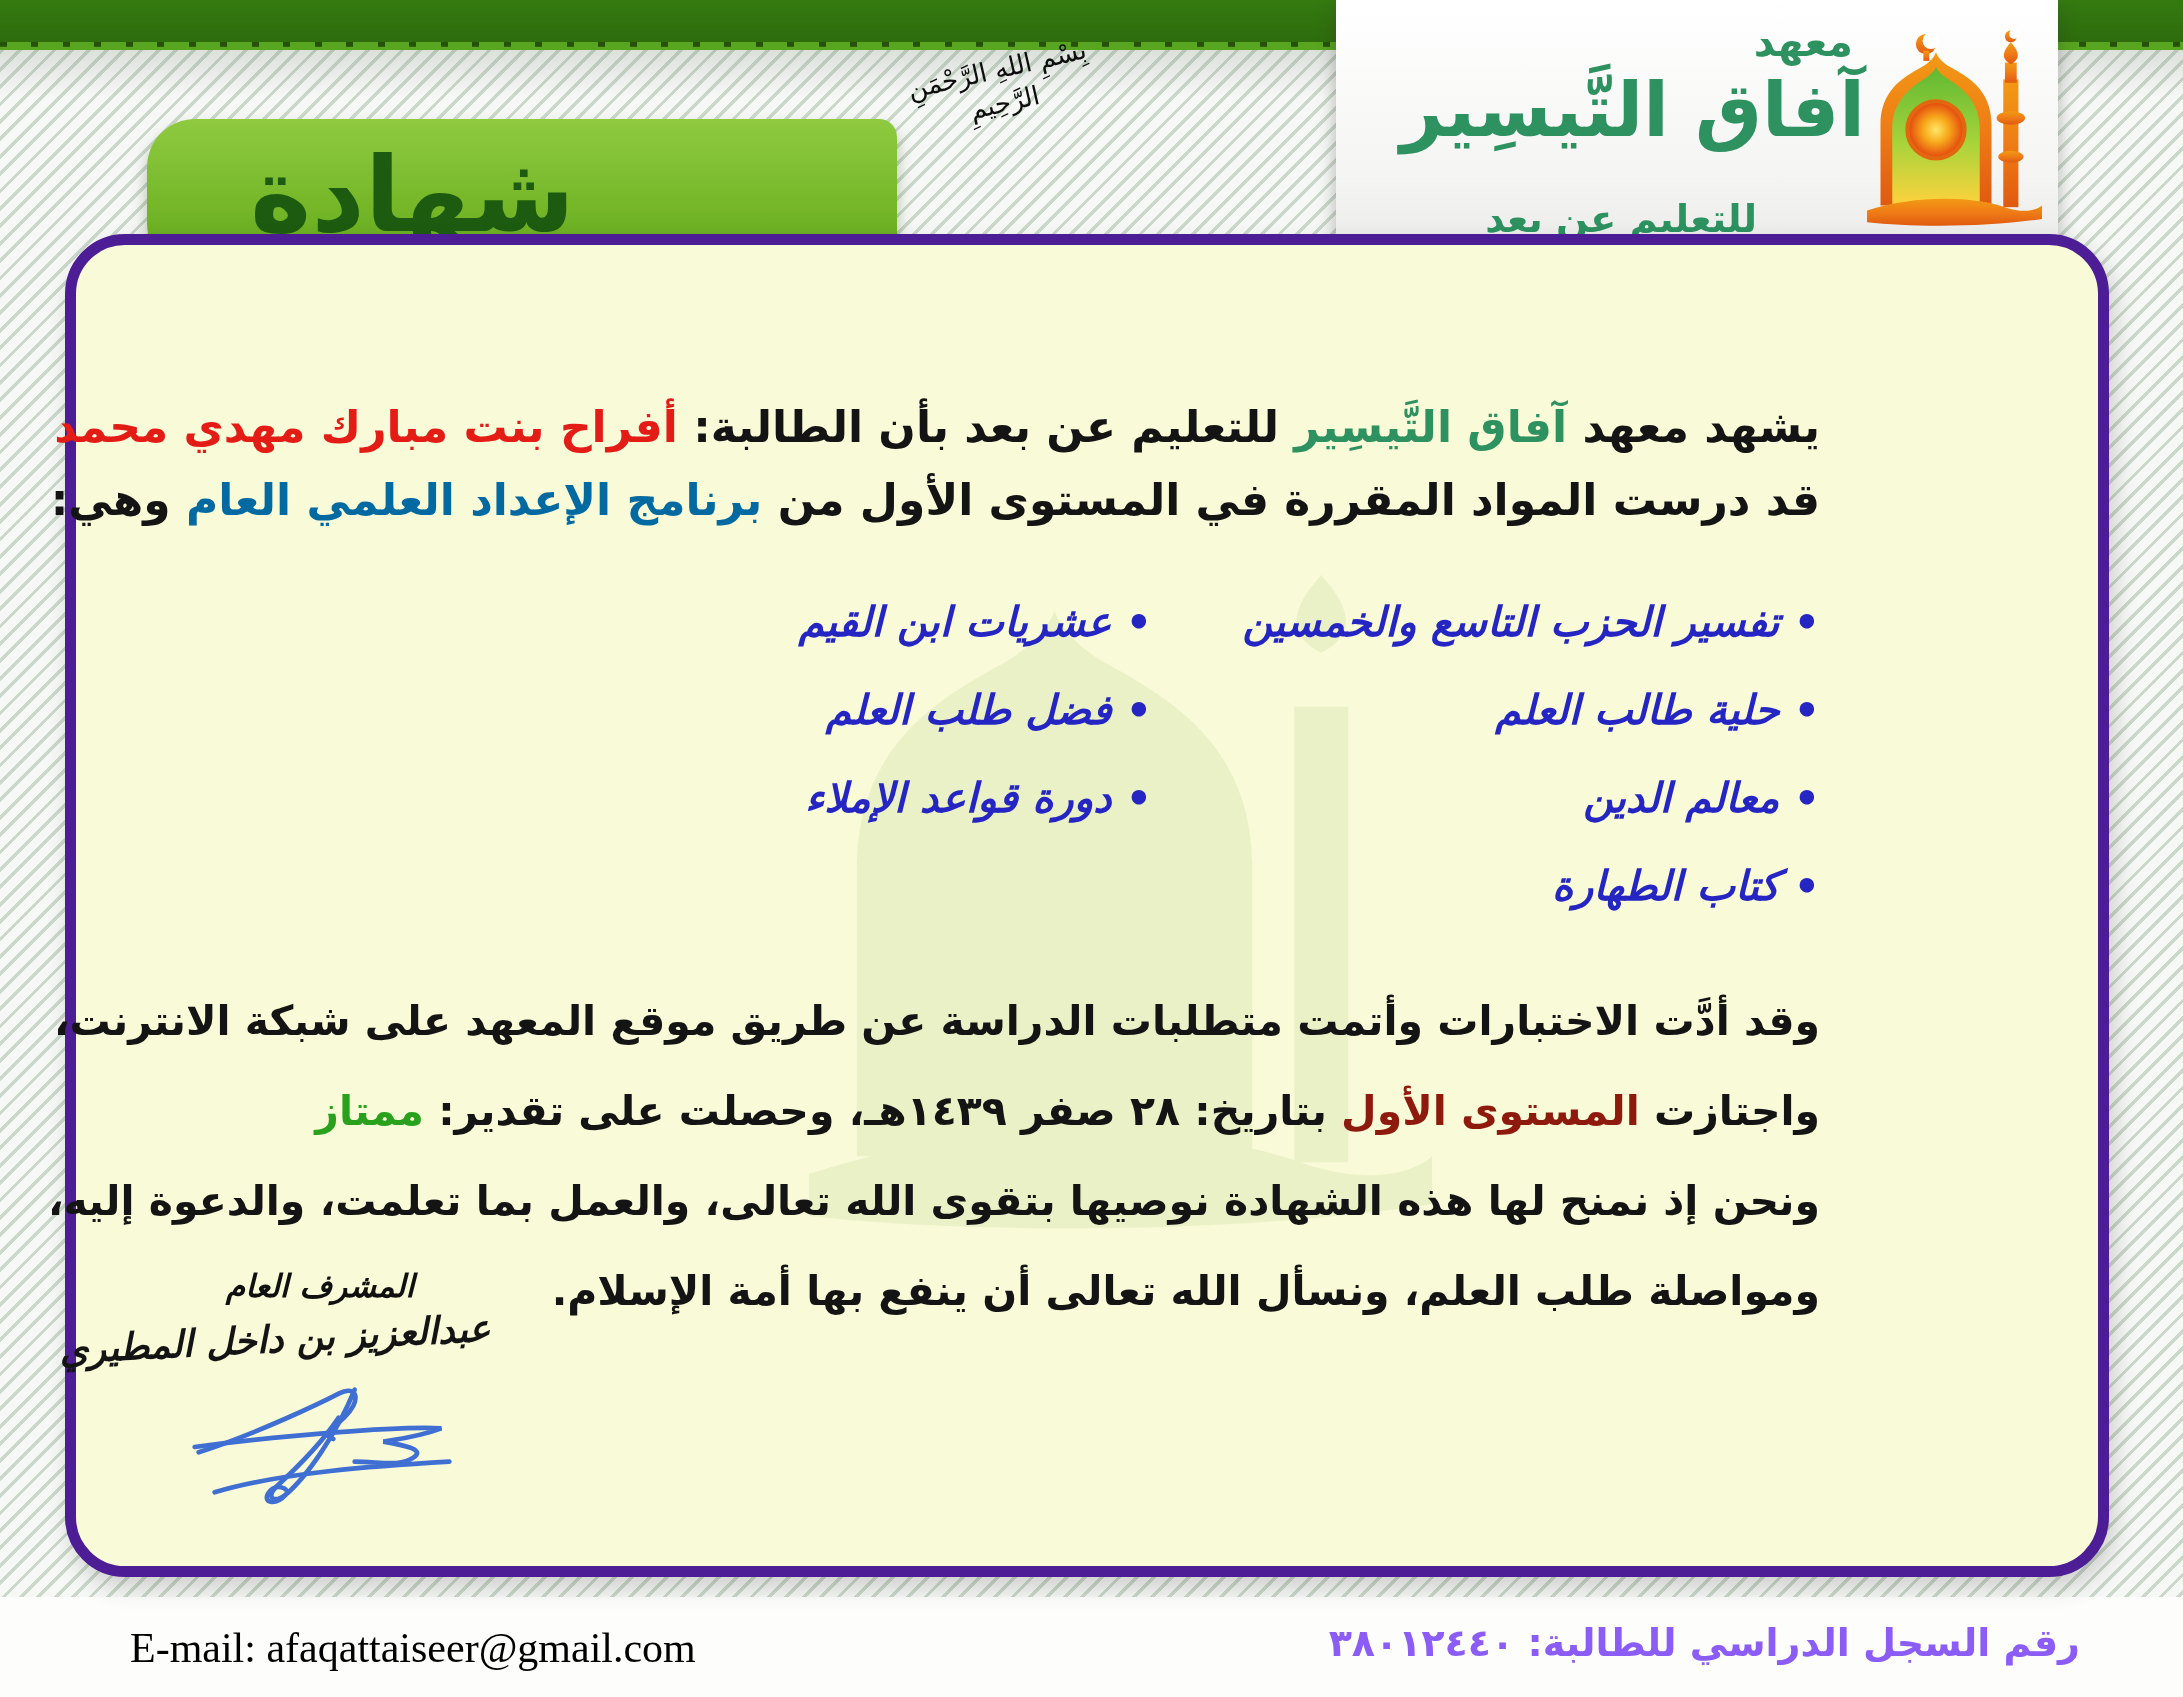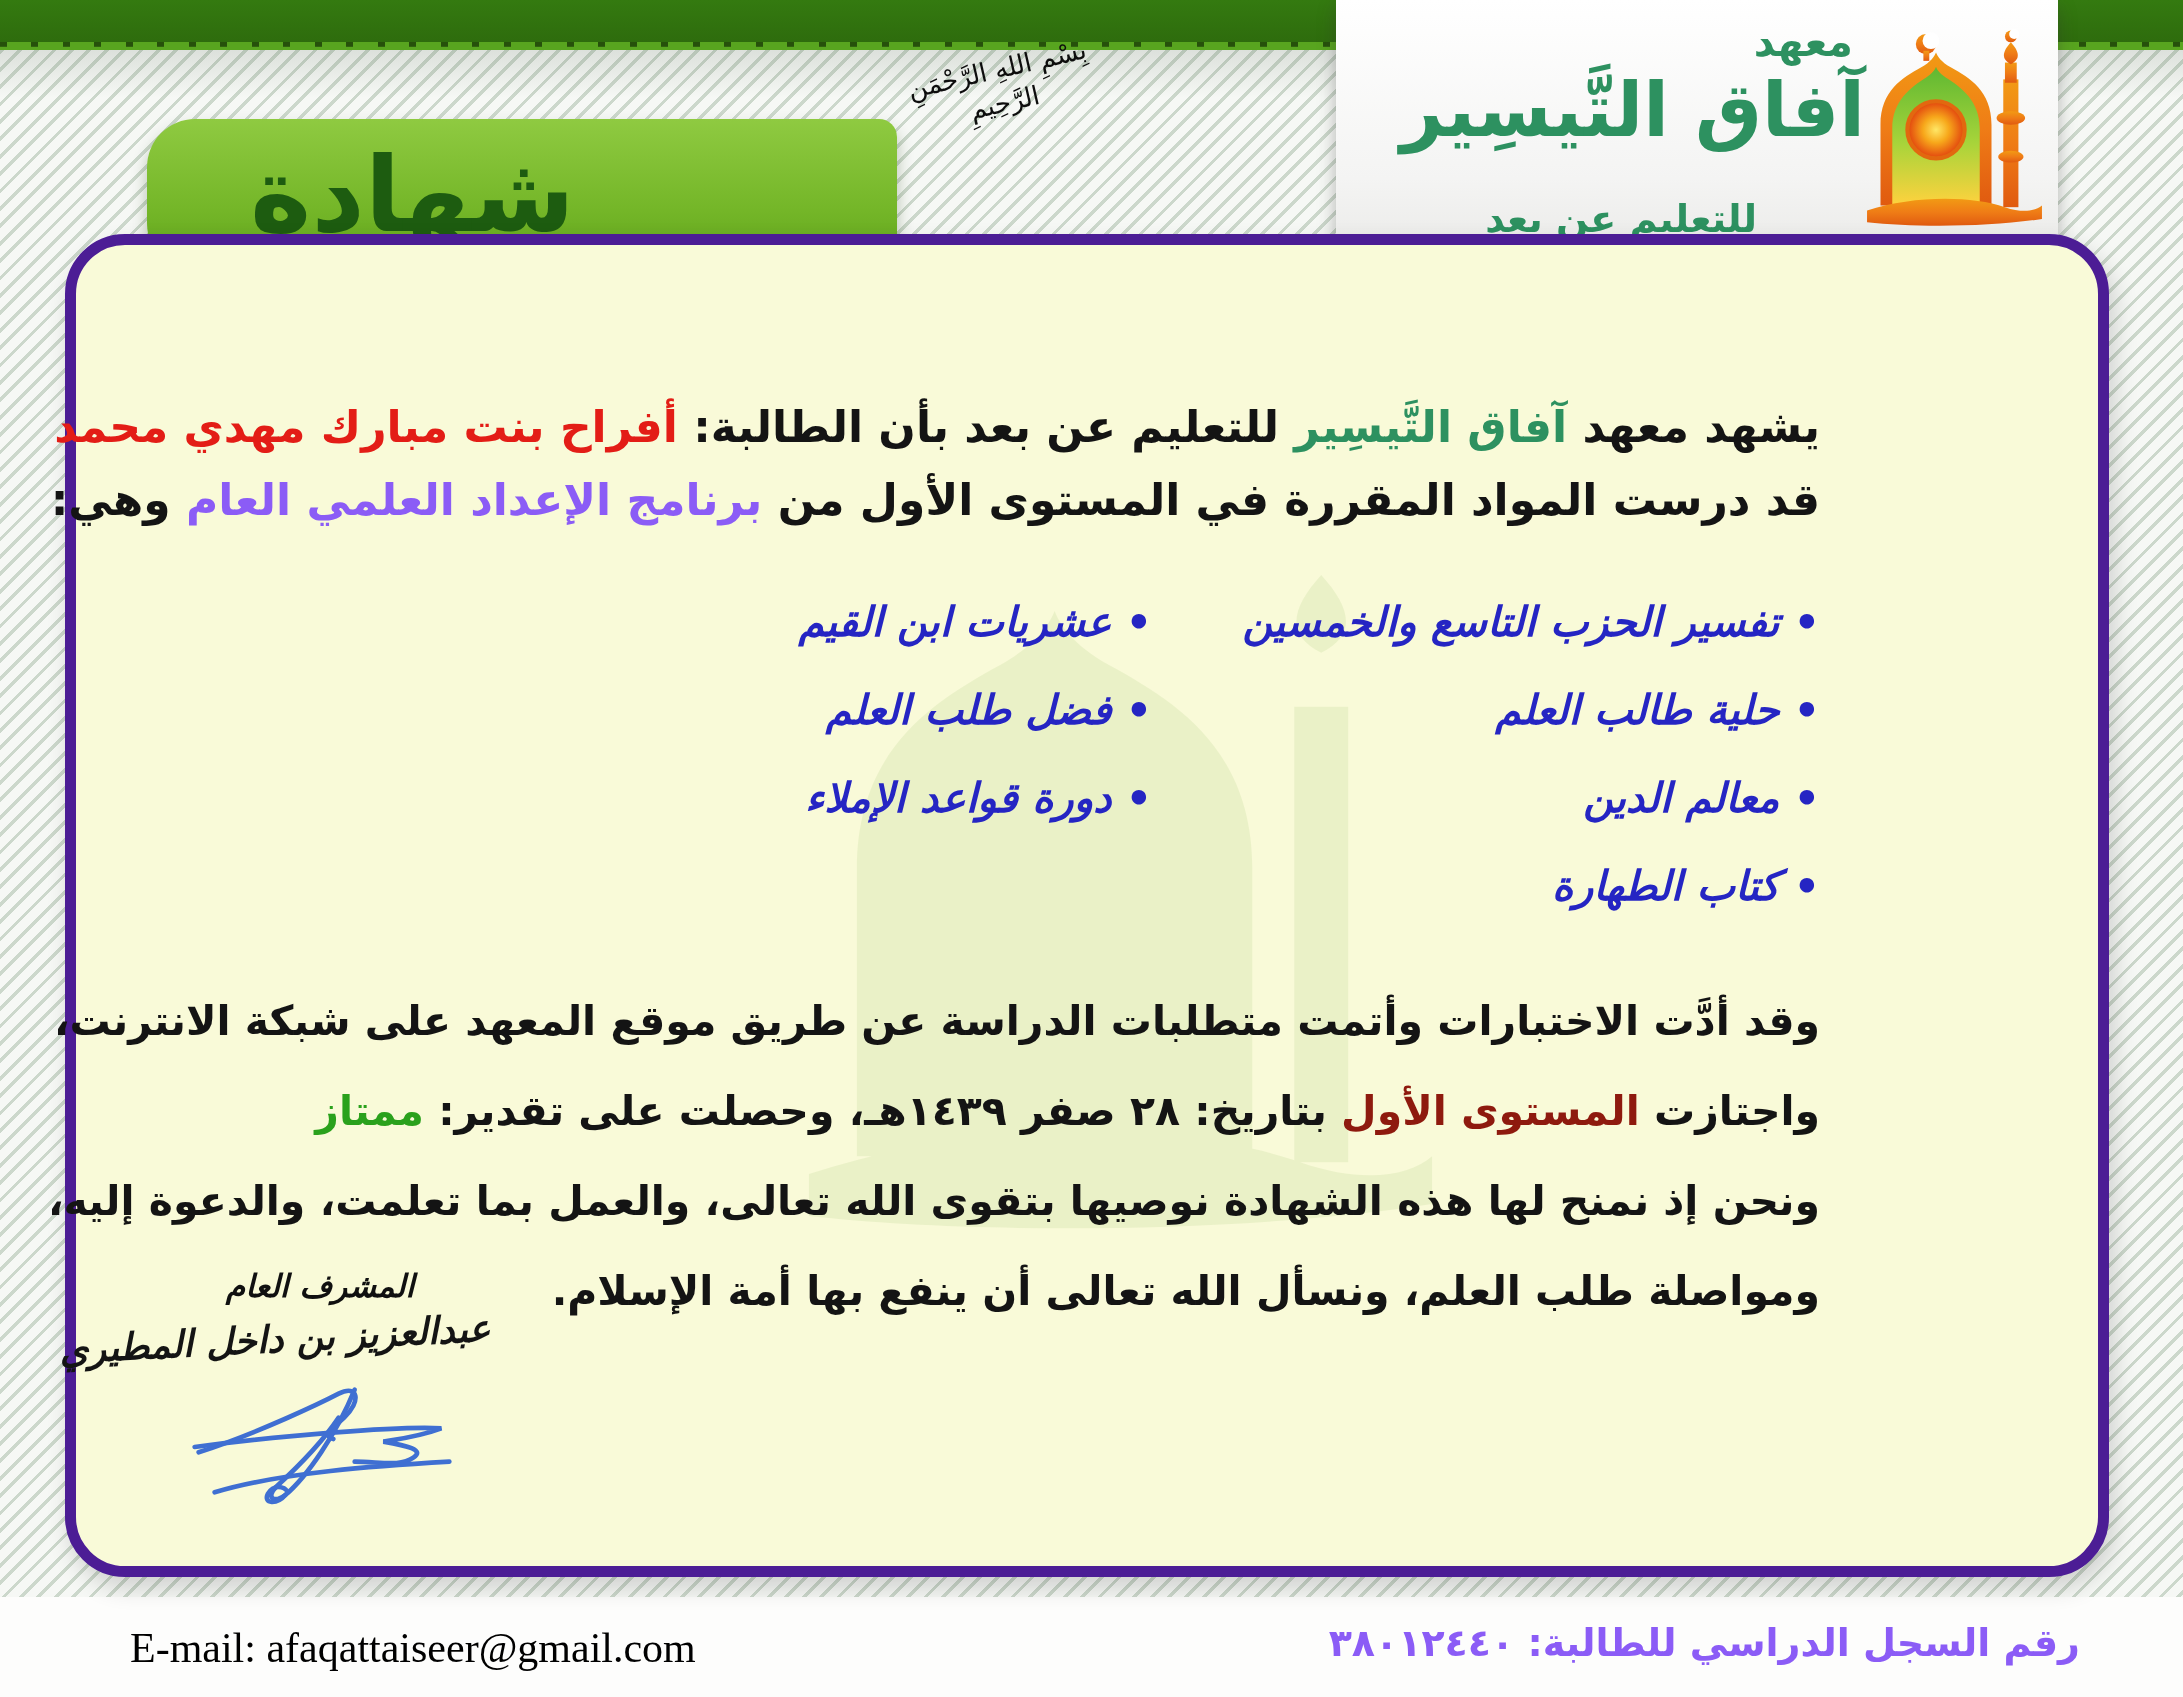--- a/index.html
+++ b/index.html
@@ -65,21 +65,21 @@
     position:absolute;left:65px;top:234px;width:2044px;height:1343px;
     box-sizing:border-box;border:11px solid #4c1d95;border-radius:60px;
     background:#f9fad8;box-shadow:5.5px 11px 23px rgba(0,0,0,.16);
   }
   .watermark{position:absolute;left:685px;top:288px;width:719px;height:719px;opacity:.13;}
   .panel-content{position:absolute;left:11px;top:11px;right:11px;bottom:11px;direction:rtl;color:#141414;}
   .line1{position:absolute;top:145px;right:267px;font-size:44px;font-weight:bold;white-space:nowrap;}
   .line2{position:absolute;top:218px;right:267px;font-size:44px;font-weight:bold;white-space:nowrap;}
   .inline-institute{color:#2d9160;}
   .student-name{color:#e31d16;}
-  .program{color:#8b5cf6;}
+  .program{color:#0369a1;}
   .subjects-col{position:absolute;top:322px;font-size:41px;font-weight:bold;color:#2525c3;}
   .col-a{right:267px;}
   .col-b{right:935px;}
   .subject-item{line-height:88px;text-align:right;white-space:nowrap;font-style:italic;}
   .subject-item::before{content:"• ";}
   .closing{position:absolute;top:720px;right:267px;left:205px;font-size:41px;font-weight:bold;line-height:90px;text-align:right;}
   .closing-line{white-space:nowrap;}
   .level{color:#8e1a0e;}
   .grade{color:#2aa11c;}
   

